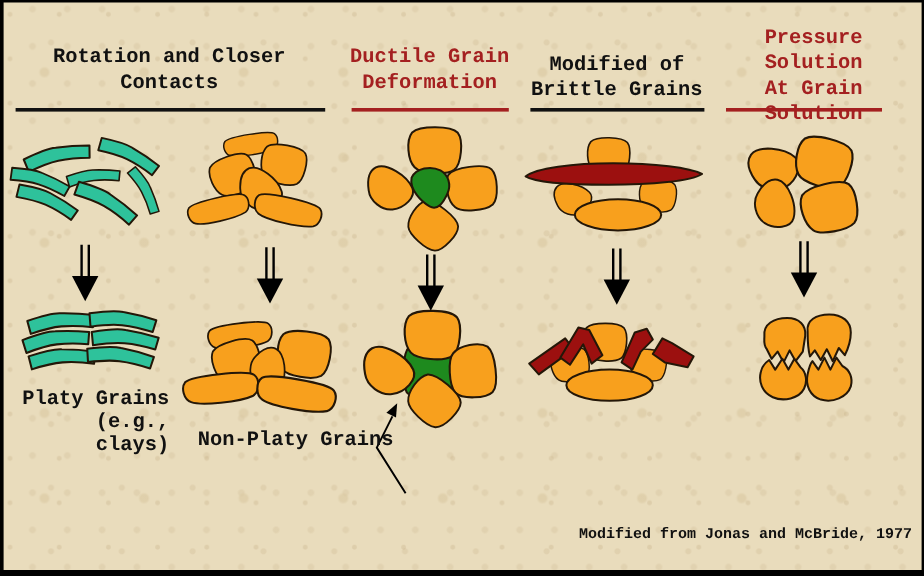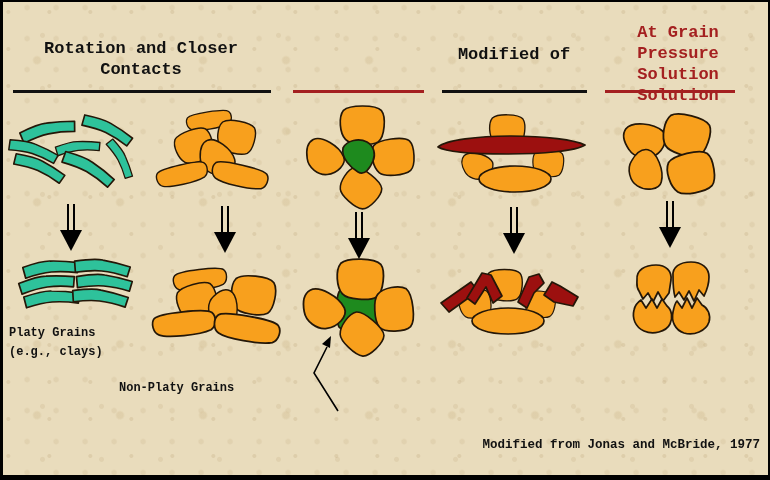--- a/index.html
+++ b/index.html
@@ -15,21 +15,21 @@
     background-size:41px 37px,59px 53px,83px 71px,29px 31px;
     font-family:Liberation Mono, monospace;
   }
   .art{position:absolute;left:0;top:0;}
   .hdr{position:absolute;font-weight:bold;font-size:17px;line-height:21px;text-align:center;}
   .hdr-black{color:#111111;}
   .hdr-red{color:#a42020;}
   .rule{position:absolute;height:3px;}
   .rule-black{background:#111111;}
   .rule-red{background:#a42020;}
-  .lbl{position:absolute;font-weight:bold;color:#111111;font-size:12px;line-height:19px;text-align:left;}
+  .lbl{position:absolute;font-weight:bold;color:#111111;font-size:17px;line-height:19px;text-align:right;}
   .lbl-left{text-align:left;font-size:16px;line-height:20px;}
   .credit{position:absolute;right:8px;top:436px;font-weight:bold;font-size:12.5px;color:#111111;}
 </style>
 </head>
 <body>
 
 <div class="canvas">
 
   <svg class="art" width="770" height="480" viewBox="0 0 770 480">
     <defs>
@@ -146,37 +146,42 @@
     <g>
       <polyline points="335,409 311,371 324,345" fill="none" stroke="#000000" stroke-width="1.6"></polyline>
       <polygon points="328,334 327,346 319,342" fill="#000000" stroke="none"></polygon>
     </g>
   </svg>
 
   <div class="hdr hdr-black" style="left:8px;top:36px;width:260px;">
     <div>Rotation and Closer</div>
     <div>Contacts</div>
   </div>
+  <div class="hdr hdr-red" style="left:288px;top:36px;width:134px;">
+    <div>Ductile Grain</div>
+    <div>Deformation</div>
+  </div>
   <div class="hdr hdr-black" style="left:437px;top:42px;width:148px;">
     <div>Modified of</div>
+    <div>Brittle Grains</div>
   </div>
   <div class="hdr hdr-red" style="left:596px;top:20px;width:158px;">
+    <div>Pressure Solution</div>
     <div>At Grain</div>
-    <div>Pressure Solution</div>
     <div>Solution</div>
   </div>
 
   <div class="rule rule-black" style="left:10px;top:88px;width:258px;"></div>
   <div class="rule rule-red" style="left:290px;top:88px;width:131px;"></div>
   <div class="rule rule-black" style="left:439px;top:88px;width:145px;"></div>
   <div class="rule rule-red" style="left:602px;top:88px;width:130px;"></div>
 
   <div class="lbl" style="left:6px;top:322px;width:132px;">
     <div>Platy Grains</div>
     <div>(e.g., clays)</div>
   </div>
-  <div class="lbl" style="left:116px;top:356px;width:185px;margin-top:21px;">
+  <div class="lbl" style="left:140px;top:356px;width:185px;">
     <div>Non-Platy Grains</div>
   </div>
 
   <div class="credit">Modified from Jonas and McBride, 1977</div>
 
 </div>
 
 </body></html>

